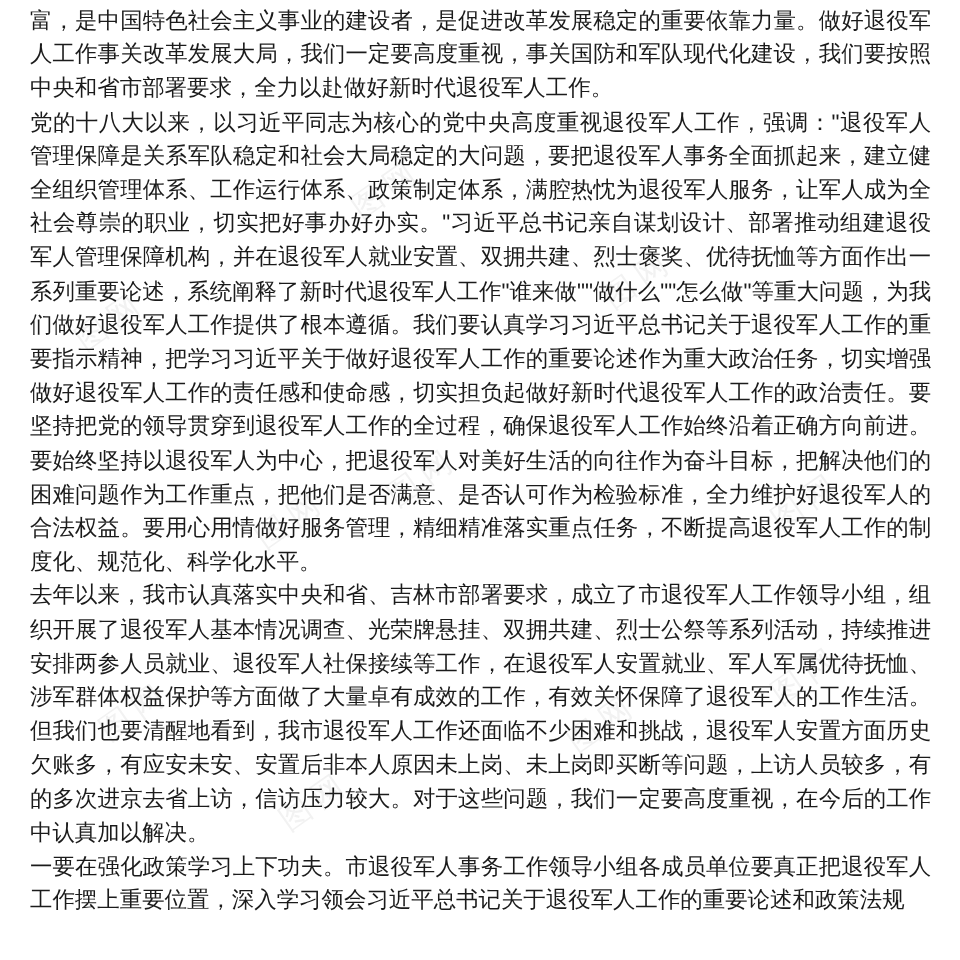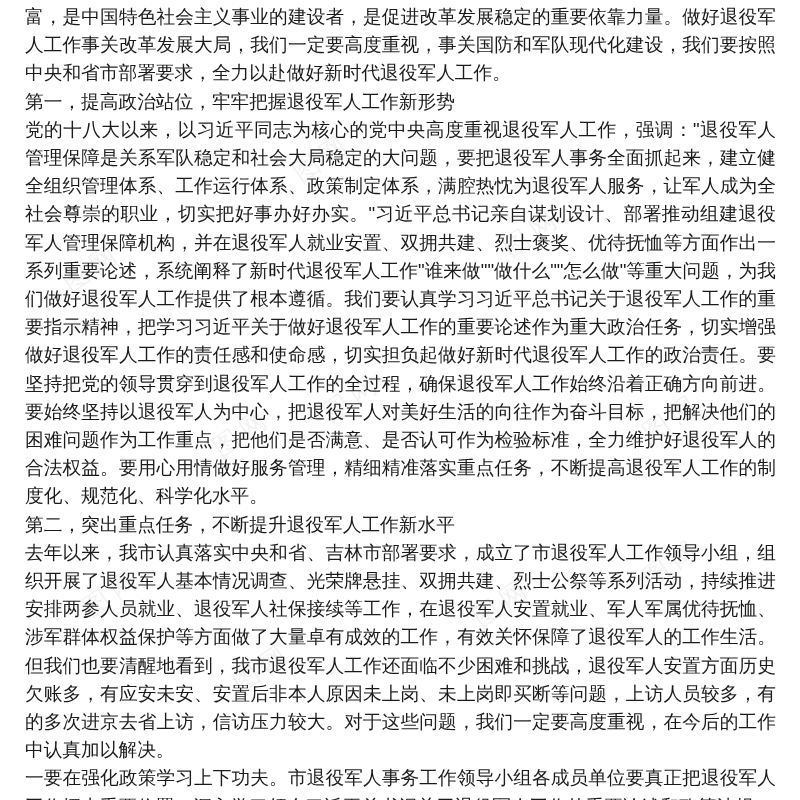--- a/index.html
+++ b/index.html
@@ -68,20 +68,18 @@
     <span class="wm" style="left:320px; top:380px;">图网</span>
     <span class="wm" style="left:640px; top:400px;">图网</span>
     <span class="wm" style="left:80px;  top:575px;">图网</span>
     <span class="wm" style="left:470px; top:585px;">图网</span>
     <span class="wm" style="left:640px; top:545px;">图网</span>
     <span class="wm" style="left:230px; top:650px;">图网</span>
   </div>
 
   <div class="doc">
       <p class="para">富，是中国特色社会主义事业的建设者，是促进改革发展稳定的重要依靠力量。做好退役军人工作事关改革发展大局，我们一定要高度重视，事关国防和军队现代化建设，我们要按照中央和省市部署要求，全力以赴做好新时代退役军人工作。</p>
-      <p class="para heading">第一，提高政治站位，牢牢把握退役军人工作新形势</p>
       <p class="para">党的十八大以来，以习近平同志为核心的党中央高度重视退役军人工作，强调："退役军人管理保障是关系军队稳定和社会大局稳定的大问题，要把退役军人事务全面抓起来，建立健全组织管理体系、工作运行体系、政策制定体系，满腔热忱为退役军人服务，让军人成为全社会尊崇的职业，切实把好事办好办实。"习近平总书记亲自谋划设计、部署推动组建退役军人管理保障机构，并在退役军人就业安置、双拥共建、烈士褒奖、优待抚恤等方面作出一系列重要论述，系统阐释了新时代退役军人工作"谁来做""做什么""怎么做"等重大问题，为我们做好退役军人工作提供了根本遵循。我们要认真学习习近平总书记关于退役军人工作的重要指示精神，把学习习近平关于做好退役军人工作的重要论述作为重大政治任务，切实增强做好退役军人工作的责任感和使命感，切实担负起做好新时代退役军人工作的政治责任。要坚持把党的领导贯穿到退役军人工作的全过程，确保退役军人工作始终沿着正确方向前进。要始终坚持以退役军人为中心，把退役军人对美好生活的向往作为奋斗目标，把解决他们的困难问题作为工作重点，把他们是否满意、是否认可作为检验标准，全力维护好退役军人的合法权益。要用心用情做好服务管理，精细精准落实重点任务，不断提高退役军人工作的制度化、规范化、科学化水平。</p>
-      <p class="para heading">第二，突出重点任务，不断提升退役军人工作新水平</p>
       <p class="para">去年以来，我市认真落实中央和省、吉林市部署要求，成立了市退役军人工作领导小组，组织开展了退役军人基本情况调查、光荣牌悬挂、双拥共建、烈士公祭等系列活动，持续推进安排两参人员就业、退役军人社保接续等工作，在退役军人安置就业、军人军属优待抚恤、涉军群体权益保护等方面做了大量卓有成效的工作，有效关怀保障了退役军人的工作生活。但我们也要清醒地看到，我市退役军人工作还面临不少困难和挑战，退役军人安置方面历史欠账多，有应安未安、安置后非本人原因未上岗、未上岗即买断等问题，上访人员较多，有的多次进京去省上访，信访压力较大。对于这些问题，我们一定要高度重视，在今后的工作中认真加以解决。</p>
       <p class="para">一要在强化政策学习上下功夫。市退役军人事务工作领导小组各成员单位要真正把退役军人工作摆上重要位置，深入学习领会习近平总书记关于退役军人工作的重要论述和政策法规</p>
     </div>
 
 </div>
 
 </body></html>

